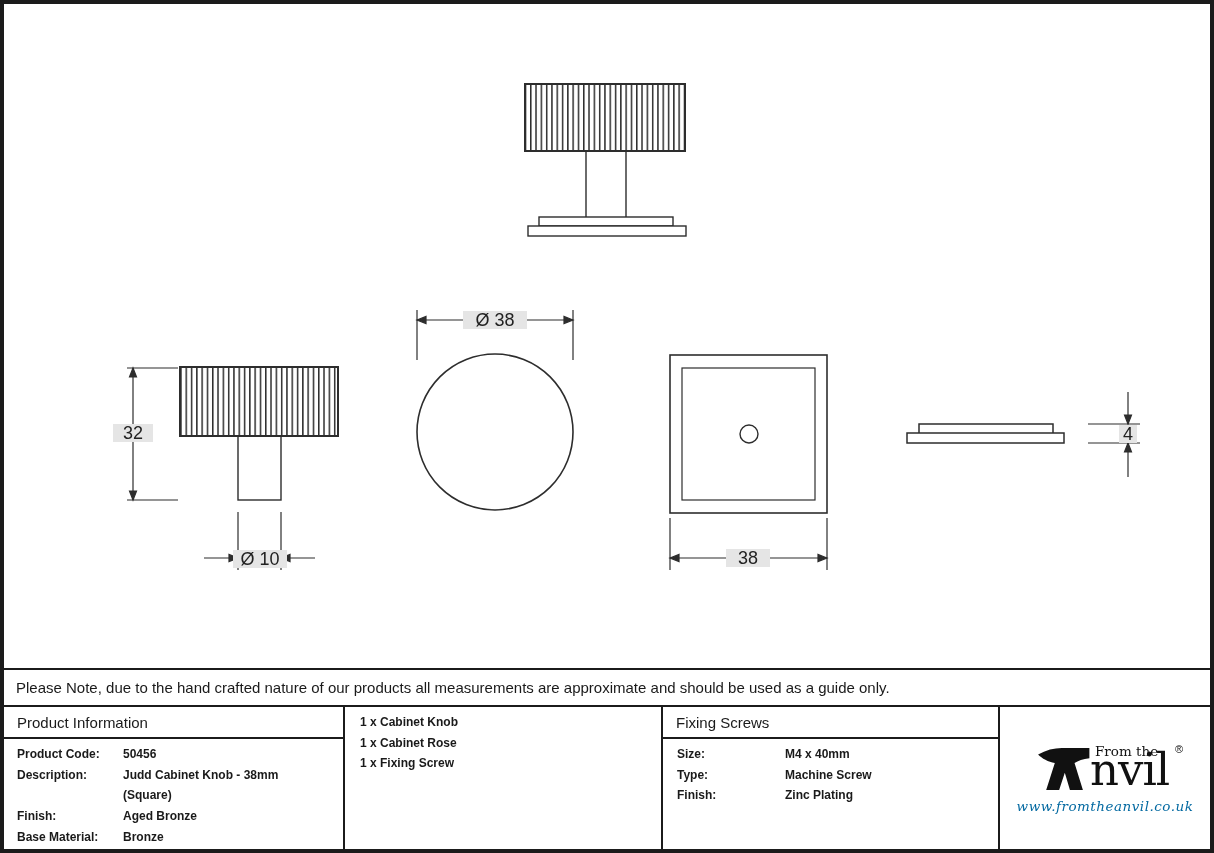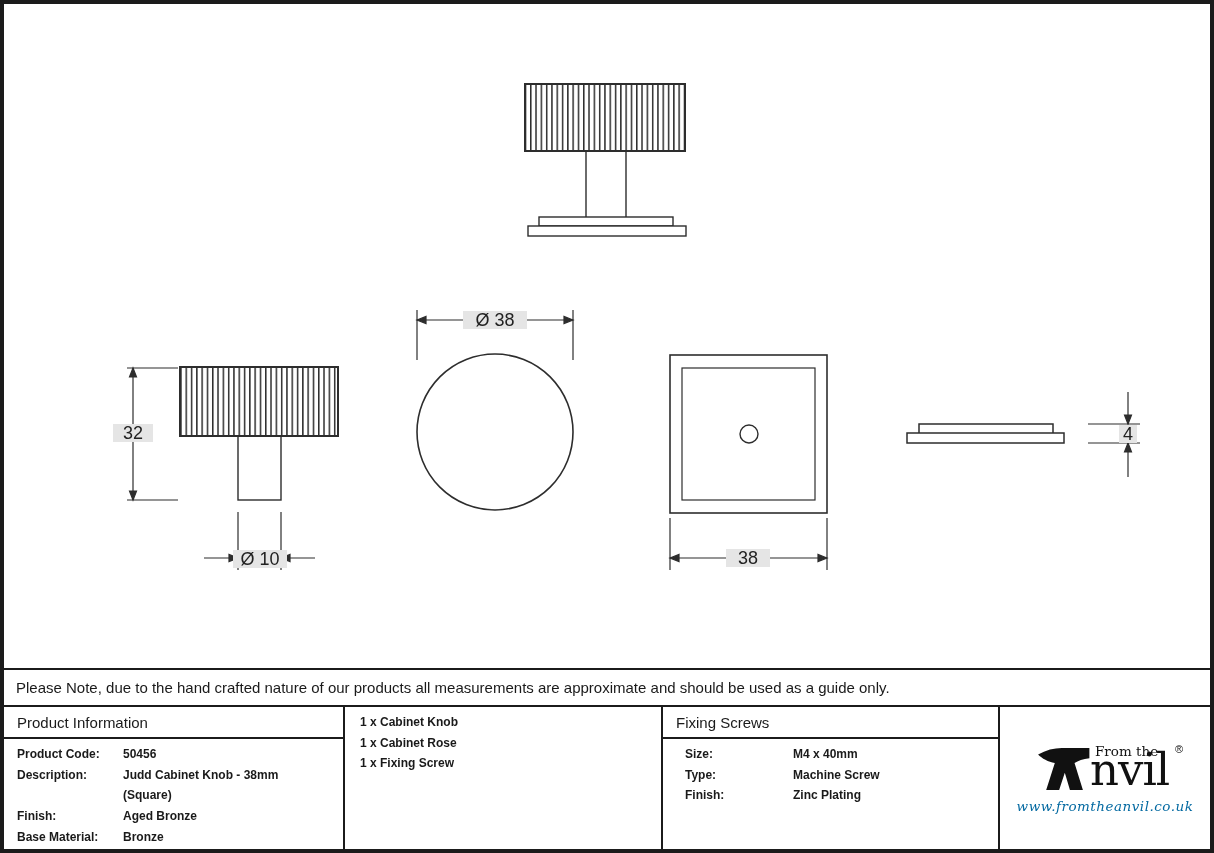--- a/index.html
+++ b/index.html
@@ -30,21 +30,21 @@
     display:flex; box-sizing:border-box;
   }
   .tcol { box-sizing:border-box; border-right:2px solid #1b1b1b; }
   .c1 { width:341px; } .c2 { width:318px; } .c3 { width:337px; }
   .thead {
     height:32px; box-sizing:border-box; border-bottom:2px solid #1b1b1b;
     display:flex; align-items:center; padding-left:13px; font-size:15px;
   }
   .tbody { padding-top:5px; font-size:12px; line-height:20.7px;font-weight:bold; }
   .kv { display:grid; grid-template-columns:106px 1fr; padding-left:13px; }
-  .c3 .kv { grid-template-columns:108px 1fr; padding-left:22px; }
+  .c3 .kv { grid-template-columns:108px 1fr; padding-left:14px; }
   .c2 .tbody { padding-left:15px; }
 
   .logo-box {
     flex:1; display:flex; flex-direction:column; align-items:center; justify-content:center;
   }
   .logo-mark { position:relative; width:152px; height:52px; }
   .anvil-svg { position:absolute; left:8px; top:2px; }
   .from-the {
     position:absolute; left:66px; top:0; font-family:"DejaVu Serif", serif;
     font-size:13.5px; color:#111; white-space:nowrap;

